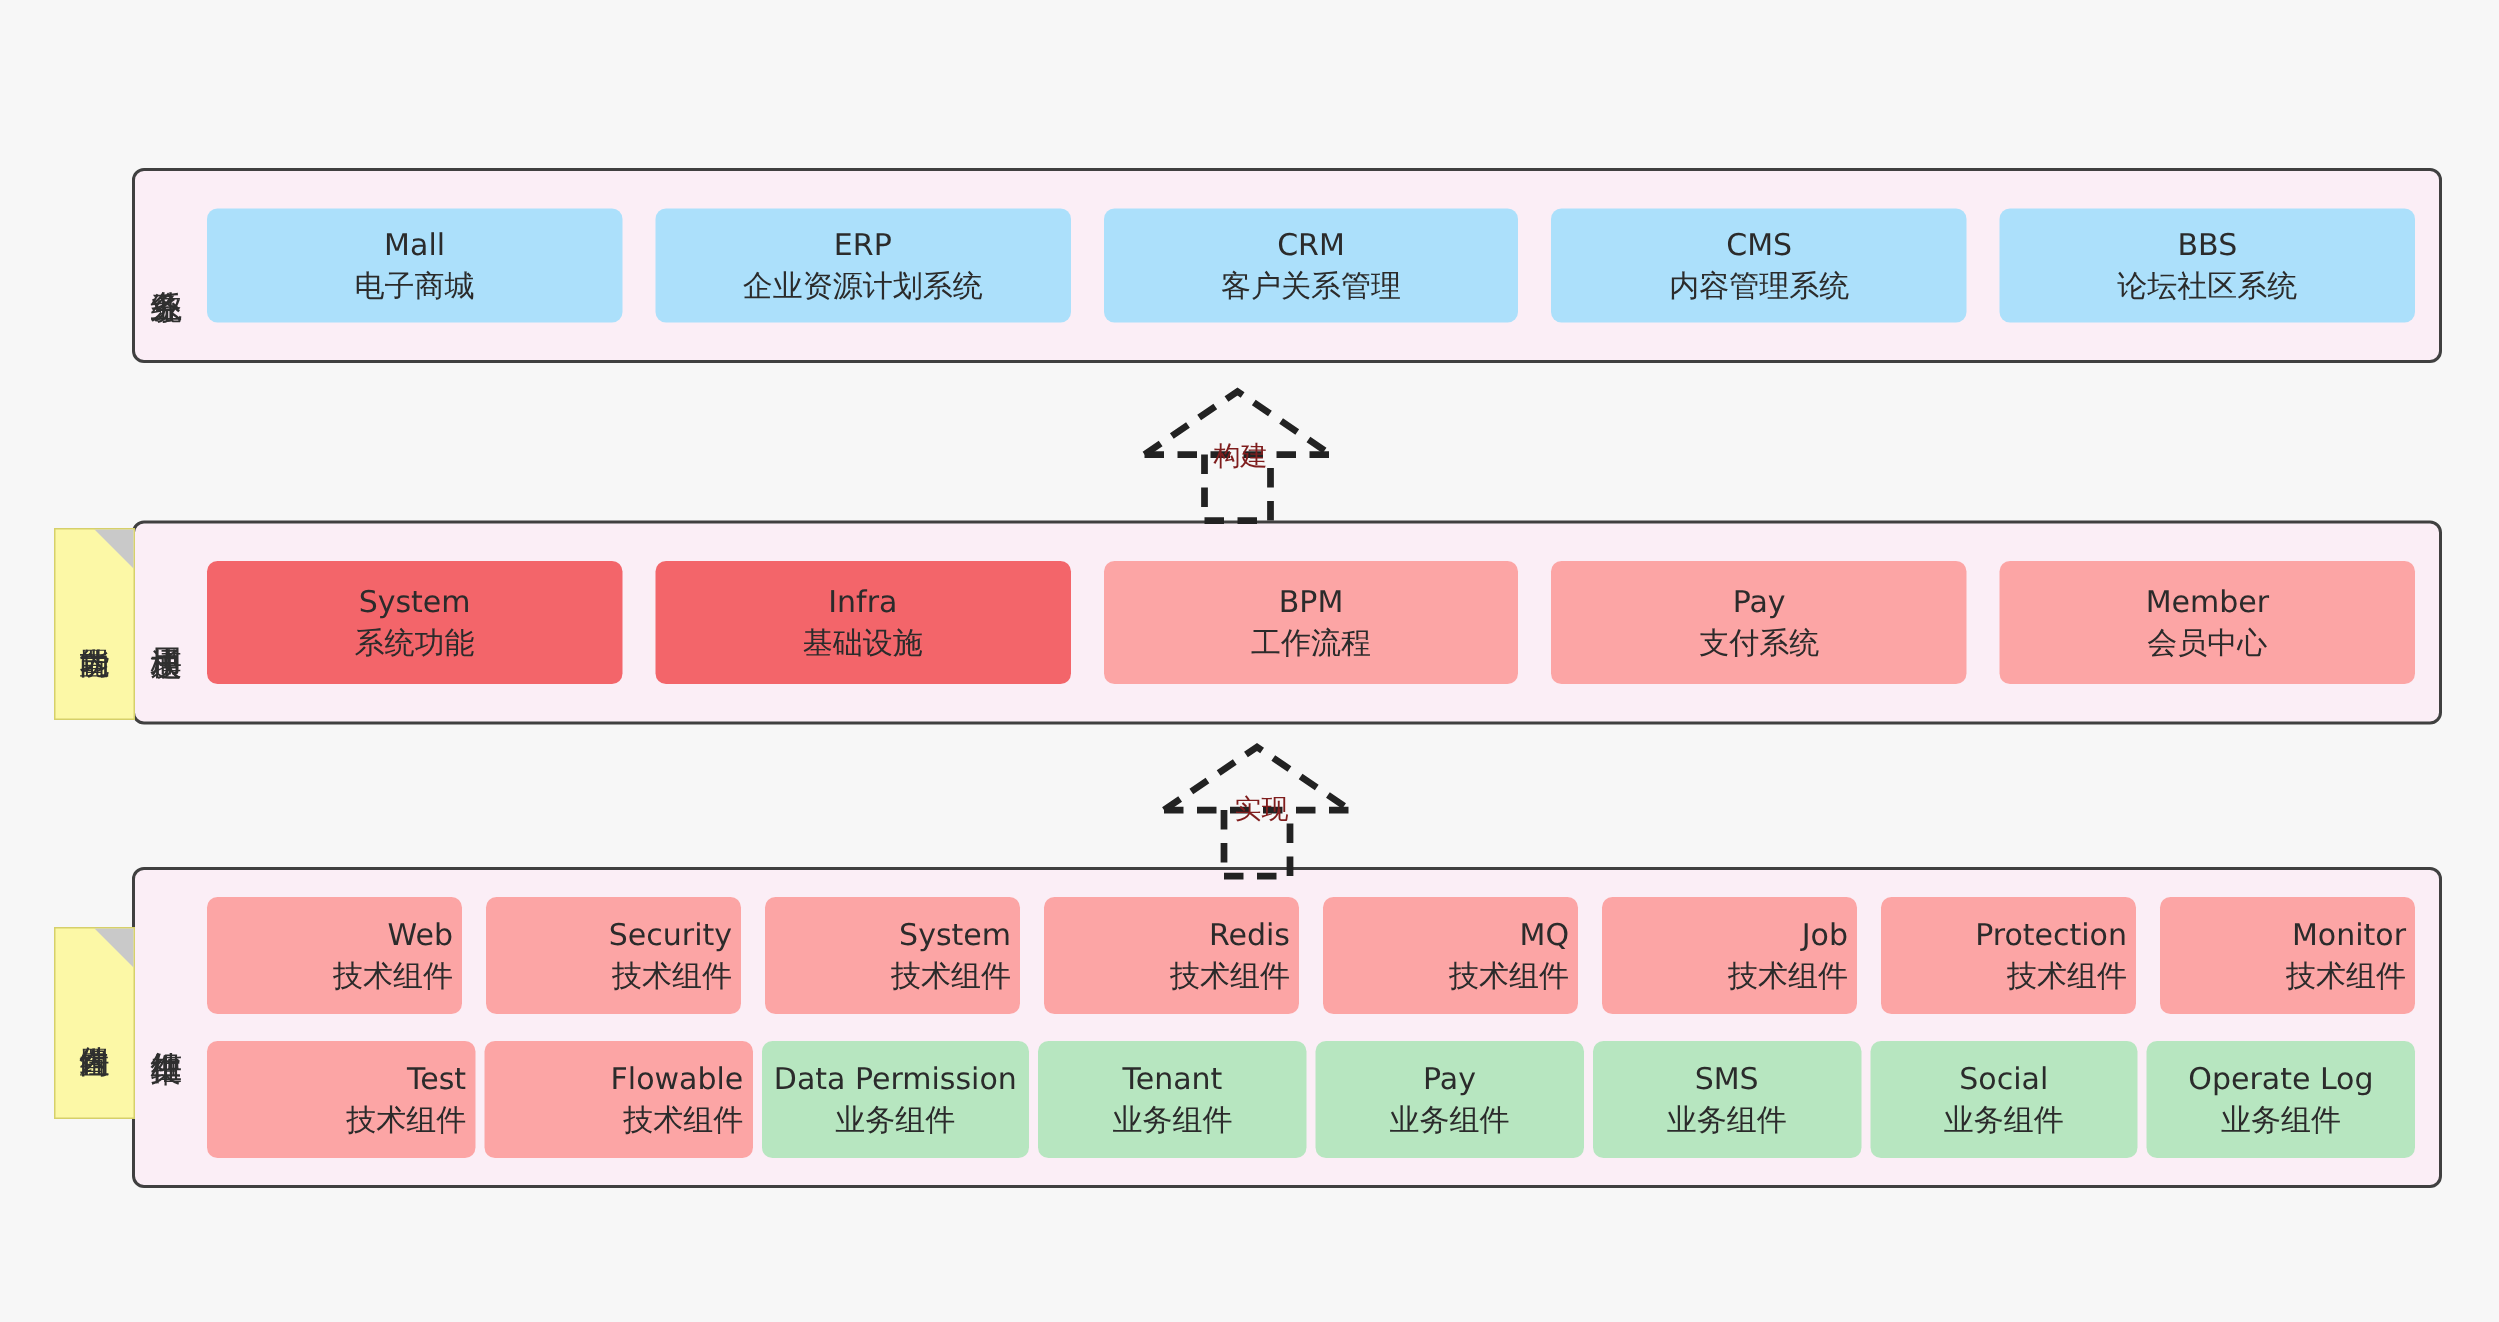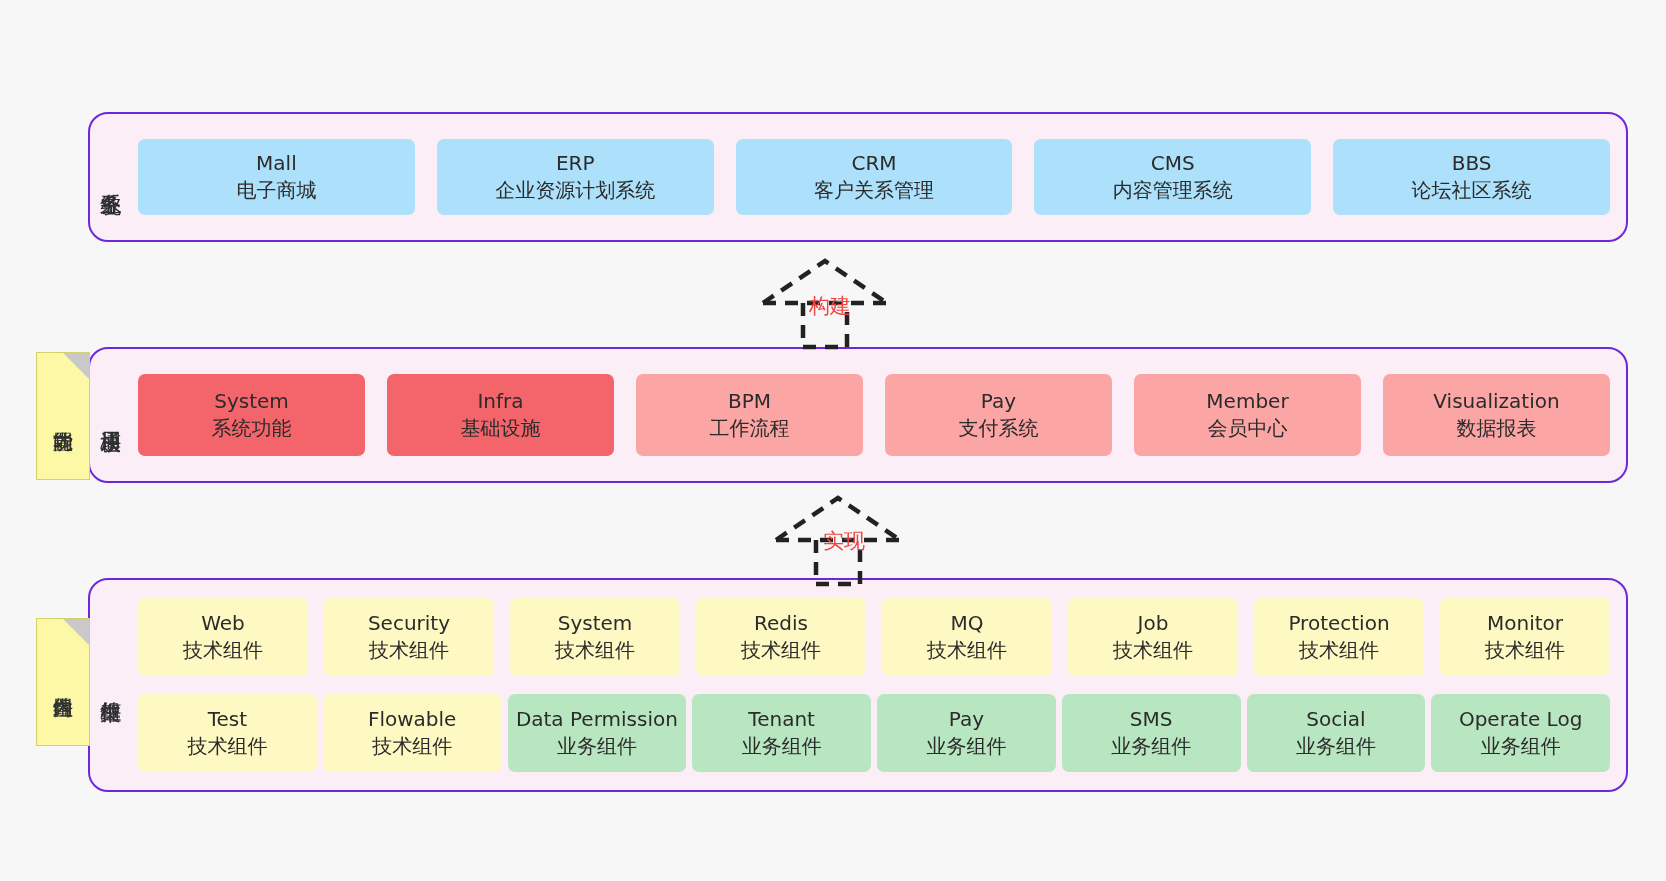--- a/index.html
+++ b/index.html
@@ -22,22 +22,22 @@
     left: 0; top: 0;
     width: 1666px;
     height: 881px;
   }
 
   
   .layer {
     position: absolute;
     box-sizing: border-box;
     background: #fbeef6;
-    border: 2px solid #6d28d9;
-    border-radius: 20px;
+    border: 2px solid #404040;
+    border-radius: 8px;
     display: flex;
     flex-direction: row;
     align-items: stretch;
   }
   .layer-title {
     flex: 0 0 auto;
     width: 40px;
     display: flex;
     align-items: center;
     justify-content: center;
@@ -85,21 +85,21 @@
   .card.wrap .ln { white-space: normal; }
 
   .h-business .card { height: 76px; }
   .h-module   .card { height: 82px; align-items: center; }
   .h-frame    .card { height: 78px; }
 
   
   .c-blue      { background: #ace0fb; }
   .c-red       { background: #f3656a; }
   .c-pink      { background: #fca5a5; }
-  .c-green     { background: #fef9c3; }
+  .c-green     { background: #fca5a5; align-items: flex-end; }
   .c-lightgreen{ background: #b7e6c0; }
 
   
   .note {
     position: absolute;
     box-sizing: border-box;
     background: #fcf8a6;
     border: 1px solid #d6d06a;
     display: flex;
     align-items: center;
@@ -120,22 +120,22 @@
     width: 0; height: 0;
     border-top: 26px solid #c9c9c9;
     border-left: 26px solid transparent;
     writing-mode: horizontal-tb;
   }
 
   
   .arrow { position: absolute; z-index: 2; }
   .arrow-label {
     position: absolute;
-    font-size: 21px;
-    color: #ef4444;
+    font-size: 18px;
+    color: #7f1d1d;
     background: transparent;
     white-space: nowrap;
     user-select: none;
     z-index: 3;
   }
 </style>
 </head>
 <body>
 
 <div id="canvas">
@@ -192,24 +192,20 @@
           <span class="ln">工作流程</span>
         </div>
         <div class="card c-pink">
           <span class="ln">Pay</span>
           <span class="ln">支付系统</span>
         </div>
         <div class="card c-pink">
           <span class="ln">Member</span>
           <span class="ln">会员中心</span>
         </div>
-        <div class="card c-pink">
-          <span class="ln">Visualization</span>
-          <span class="ln">数据报表</span>
-        </div>
       </div>
     </div>
   </div>
 
   <div class="note" style="left:36px; top:352px; width:54px; height:128px;">
     <span class="fold"></span>
     <span>内置功能</span>
   </div>
 
   <svg class="arrow" style="left:768px; top:492px; width:150px; height:95px;" viewBox="0 0 150 95" xmlns="http://www.w3.org/2000/svg">

